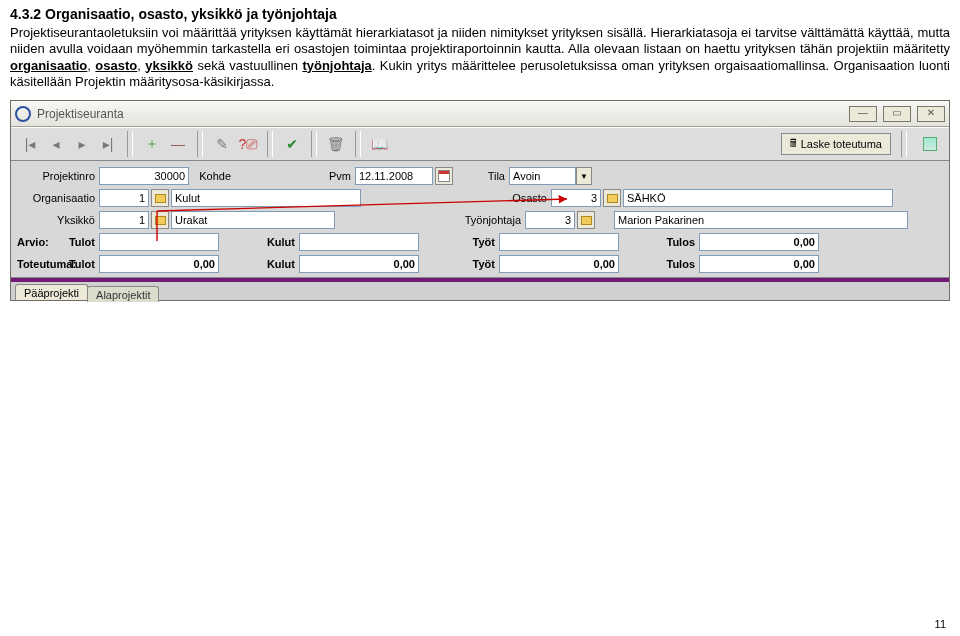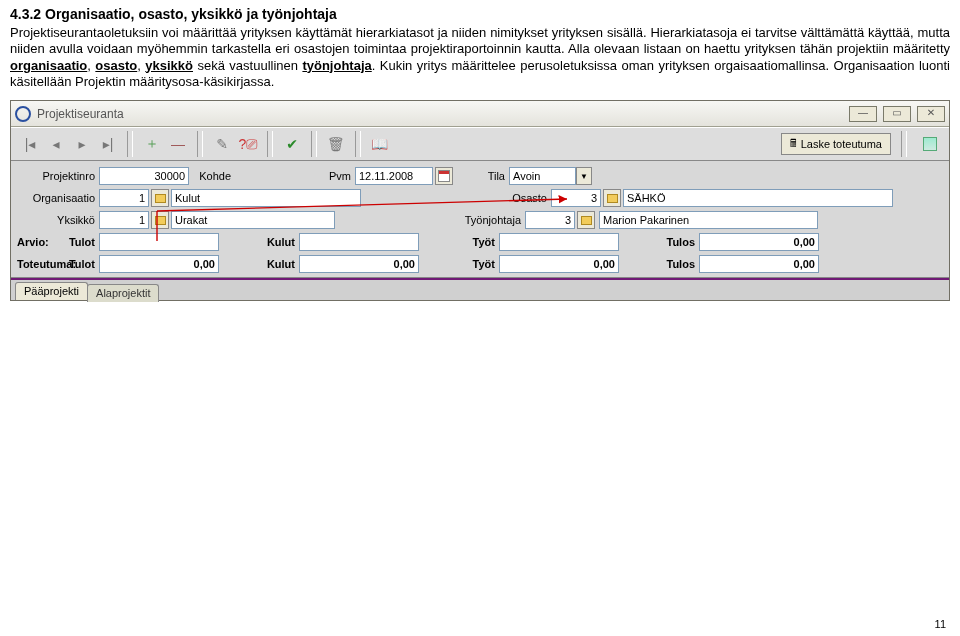--- a/index.html
+++ b/index.html
@@ -118,21 +118,21 @@
   .cal-ic { width:12px; height:12px; background:#fff; border:1px solid #888; display:inline-block; position:relative; }
   .cal-ic:before{content:"";position:absolute;top:0;left:0;right:0;height:3px;background:#c33;}
   .dd-btn { width:16px; height:18px; background:#ece9d8; border:1px solid #888; display:inline-flex; align-items:center; justify-content:center; font-size:8px;}
   .bold-row .lab, .bold-row .inp { font-weight:bold; }
 
   .tabs {
     background:#d0d0d0;
     display:flex;
     padding:2px 4px 0 4px;
     height:22px;
-    border-top:2px solid #701a75;
+    border-top:4px solid #701a75;
   }
   .tab {
     background:#ece9d8;
     border:1px solid #888;
     border-bottom:none;
     border-radius:3px 3px 0 0;
     padding:2px 8px;
     font-size:11px;
     margin-right:-1px;
     position:relative;
@@ -231,21 +231,21 @@
       <div class="inp ra" style="width:50px">1</div>
       <div class="fold">
           <span class="folder-ic"></span>
         </div>
       <div class="inp" style="width:164px; margin-left:2px">Urakat</div>
       <div class="lab" style="width:190px">Työnjohtaja</div>
       <div class="inp ra" style="width:50px">3</div>
       <div class="fold">
           <span class="folder-ic"></span>
         </div>
-      <div class="inp" style="width:219px; margin-left:4px">Marion Pakarinen</div>
+      <div class="inp" style="width:294px; margin-left:19px">Marion Pakarinen</div>
     </div>
 
     <div class="row bold-row">
       <div class="lab" style="width:50px; text-align:left">Arvio:</div>
       <div class="lab" style="width:32px">Tulot</div>
       <div class="inp ra" style="width:120px"></div>
       <div class="lab" style="width:80px">Kulut</div>
       <div class="inp ra" style="width:120px"></div>
       <div class="lab" style="width:80px">Työt</div>
       <div class="inp ra" style="width:120px"></div>

